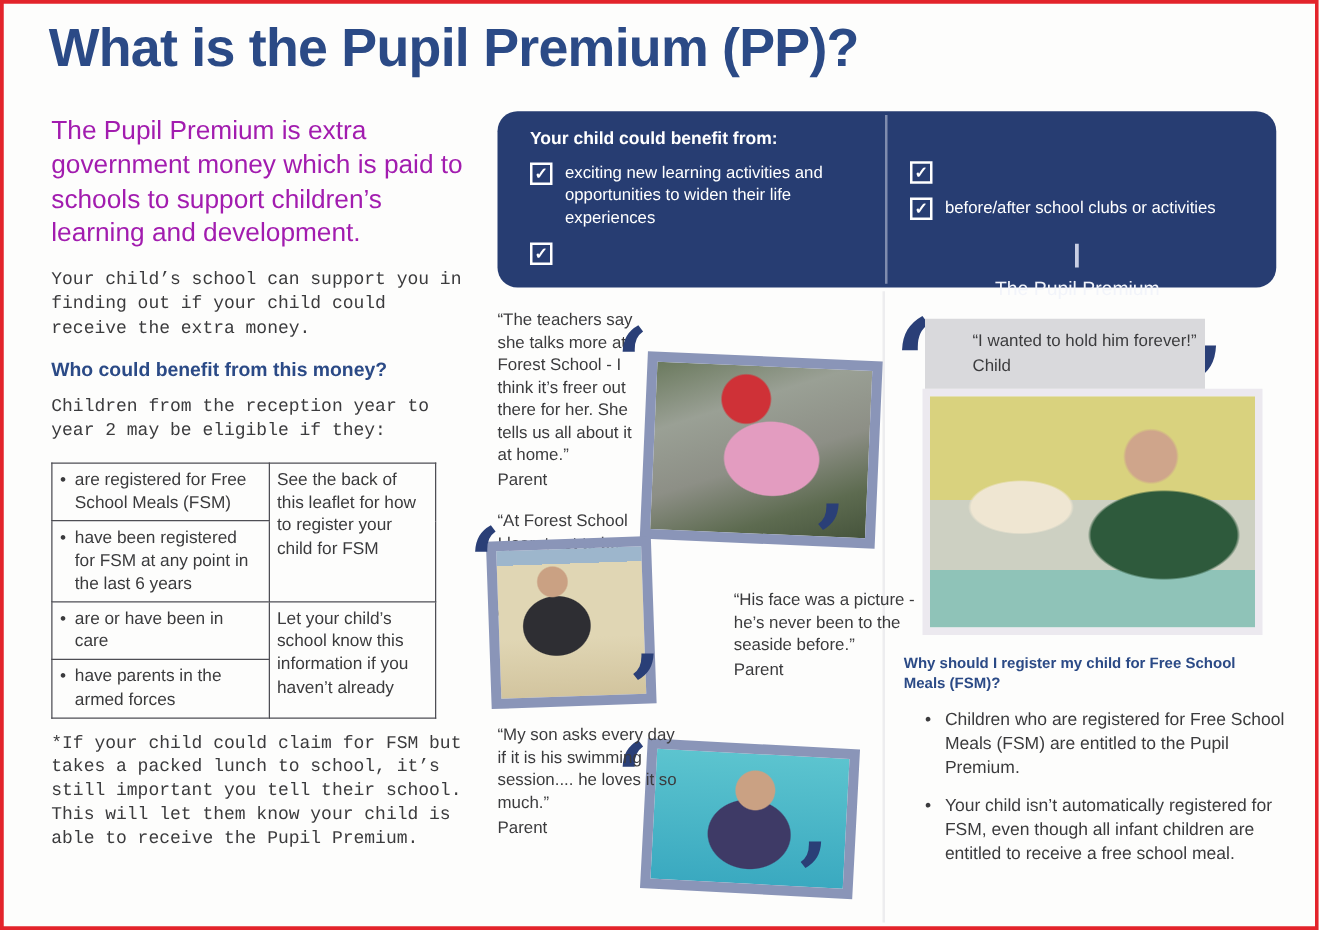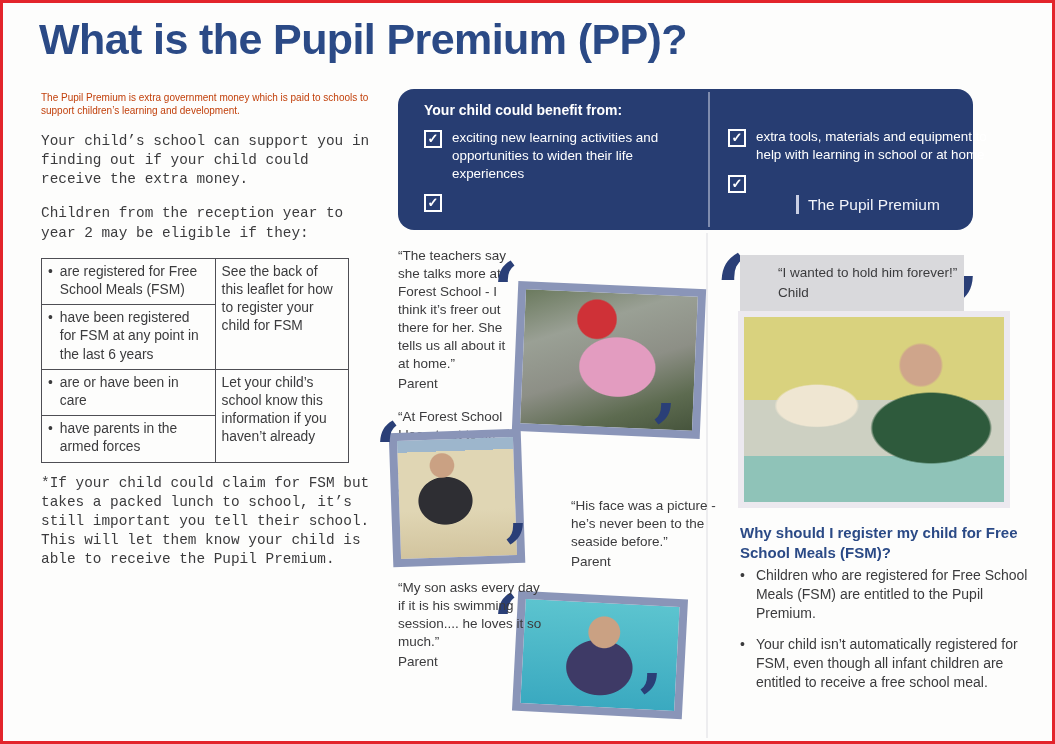--- a/index.html
+++ b/index.html
@@ -4,55 +4,55 @@
 <style>
   html,body{margin:0;padding:0;background:#ffffff;}
   .page{position:relative;width:1055px;height:744px;box-sizing:border-box;
         background:#fdfdfc;border:3px solid #e3242b;overflow:hidden;
         font-family:"Liberation Sans",sans-serif;padding-left:12px;}
   .title{position:absolute;left:36px;top:12px;margin:0;font-size:43px;font-weight:600;
          color:#2b4a86;letter-spacing:-0.6px;}
 
   
   .left-col{position:absolute;left:38px;top:88px;width:336px;}
-  .intro{color:#c2410c;font-size:10px;line-height:1.3;margin:0 0 15px;}
+  .intro{color:#a21caf;font-size:21px;line-height:1.3;margin:0 0 15px;}
   .bodytext{color:#3b3b3d;font-size:14.4px;line-height:1.33;margin:0 0 15px;font-family:Liberation Mono, monospace;}
   .subhead{color:#2b4a86;font-size:15.5px;font-weight:bold;margin:2px 0 11px;}
   table.criteria{border-collapse:collapse;width:308px;margin:0 0 11px;}
   table.criteria td{border:1.5px solid #4e4e54;font-size:13.8px;color:#3b3b3d;
         padding:4px 6px 5px;vertical-align:top;line-height:1.32;}
   td.cell-left{width:170px;}
   td.cell-right{width:126px;margin-left:43px;}
   .bcell{display:flex;gap:7px;}
   .bullet{flex:none;}
 
   
-  .banner{position:absolute;left:395px;top:86px;width:575px;height:141px;
+  .banner{position:absolute;left:395px;top:86px;width:623px;height:141px;
           background:#273d72;border-radius:16px;color:#fff;}
   .banner-divider{position:absolute;left:310px;top:3px;width:2px;height:135px;
           background:rgba(235,238,248,0.45);}
   .banner-left{position:absolute;left:26px;top:13px;width:280px;}
   .banner-right{position:absolute;left:330px;top:39px;width:276px;}
   .banner-head{font-size:14px;font-weight:bold;margin:0 0 11px;}
   .check-item{display:flex;gap:10px;font-size:13.4px;line-height:1.34;margin-bottom:10px;}
   .checkbox{width:14px;height:14px;border:2px solid #fff;flex:none;margin-top:1px;
             display:flex;align-items:center;justify-content:center;
             font-size:13px;font-weight:bold;color:#fff;}
   .brand{position:absolute;left:398px;top:106px;display:flex;align-items:center;gap:9px;
-         font-size:15.5px;color:#f2f4fa;}
+         font-size:15.5px;color:#f2f4fa;flex-direction:column;}
   .brand-bar{width:3px;height:19px;background:#c9cfe4;}
 
   
   .quote{position:absolute;color:#3b3b3d;font-size:13.5px;line-height:18px;}
   .qtext{margin:0;}
   .attr{margin:2px 0 0;}
   .q-forest{left:395px;top:244px;width:302px;}
   .photo-spacer{float:right;width:192px;height:232px;margin-top:18px;}
   .q-forest .q2{margin-top:15px;}
-  .q-seaside{left:568px;top:468px;width:150px;margin-top:26px;}
+  .q-seaside{left:584px;top:468px;width:150px;}
   .q-swim{left:395px;top:576px;width:150px;}
   .owl-quote{position:absolute;left:737px;top:252px;width:224px;height:56px;
              background:#d9d9dc;box-sizing:border-box;padding:9px 6px 0 38px;}
 
   .qmark{position:absolute;color:#2a3f77;font-family:"DejaVu Serif",serif;
          font-weight:bold;font-size:74px;line-height:1;}
   .qmark.big{font-size:96px;}
 
   
   .photo{position:absolute;box-sizing:border-box;border:8px solid #8a95b8;}
@@ -72,39 +72,40 @@
       radial-gradient(ellipse at 50% 62%, #3e3a66 0 30%, rgba(62,58,102,0) 31%),
       linear-gradient(180deg,#5cc4cf,#3aa9c0);}
   .photo-owl{left:735px;top:308px;width:272px;height:197px;border:6px solid #ece9ef;
     background:
       radial-gradient(circle at 68% 26%, #cfa58b 0 9%, rgba(207,165,139,0) 10%),
       radial-gradient(ellipse at 72% 60%, #2e5a3c 0 22%, rgba(46,90,60,0) 23%),
       radial-gradient(ellipse at 28% 48%, #efe6d2 0 15%, rgba(239,230,210,0) 16%),
       linear-gradient(180deg,#d9d27e 0 45%,#cdd0c2 45% 75%,#8fc3b8 75%);}
 
   
-  .why-head{position:absolute;left:737px;top:520px;width:282px;margin:0;
-            font-size:15px;font-weight:bold;color:#2b4a86;line-height:1.32;}
+  .why-head{position:absolute;left:720px;top:520px;width:282px;margin:0;
+            font-size:12px;font-weight:bold;color:#2b4a86;line-height:1.32;}
   .why-bullets{position:absolute;left:737px;top:563px;width:290px;}
   .why-item{display:flex;gap:11px;font-size:14px;color:#3b3b3d;line-height:1.34;
             margin-bottom:13px;}
 
   .crease{position:absolute;left:703px;top:230px;width:2px;height:505px;
           background:rgba(140,145,160,0.14);}
 </style>
 </head>
 <body>
 
 <div class="page">
 
   <h1 class="title">What is the Pupil Premium (PP)?</h1>
 
   <section class="left-col">
     <p class="intro">The Pupil Premium is extra government money which is paid to schools to support children’s learning and development.</p>
     <p class="bodytext">Your child’s school can support you in finding out if your child could receive the extra money.</p>
+    <h2 class="subhead">Who could benefit from this money?</h2>
     <p class="bodytext">Children from the reception year to year 2 may be eligible if they:</p>
 
     <table class="criteria">
       <tbody>
       <tr>
         <td class="cell-left">
           <div class="bcell">
                 <span class="bullet">•</span>
                 <span>are registered for Free School Meals (FSM)</span>
               </div>
@@ -150,24 +151,24 @@
         <span class="checkbox">✓</span>
         <span>exciting new learning activities and opportunities to widen their life experiences</span>
       </div>
       <div class="check-item">
         <span class="checkbox">✓</span>
       </div>
     </div>
     <div class="banner-right">
       <div class="check-item">
         <span class="checkbox">✓</span>
-        <span>extra tools, materials and equipment to help with learning in school or at home</span>
-      </div>
-      <div class="check-item">
-        <span class="checkbox">✓</span>
+      </div>
+      <div class="check-item">
+        <span class="checkbox">✓</span>
+        <span>before/after school clubs or activities</span>
       </div>
     </div>
     <div class="brand">
       <span class="brand-bar"></span>
       <span>The Pupil Premium</span>
     </div>
   </section>
 
   <div class="crease"></div>
 

